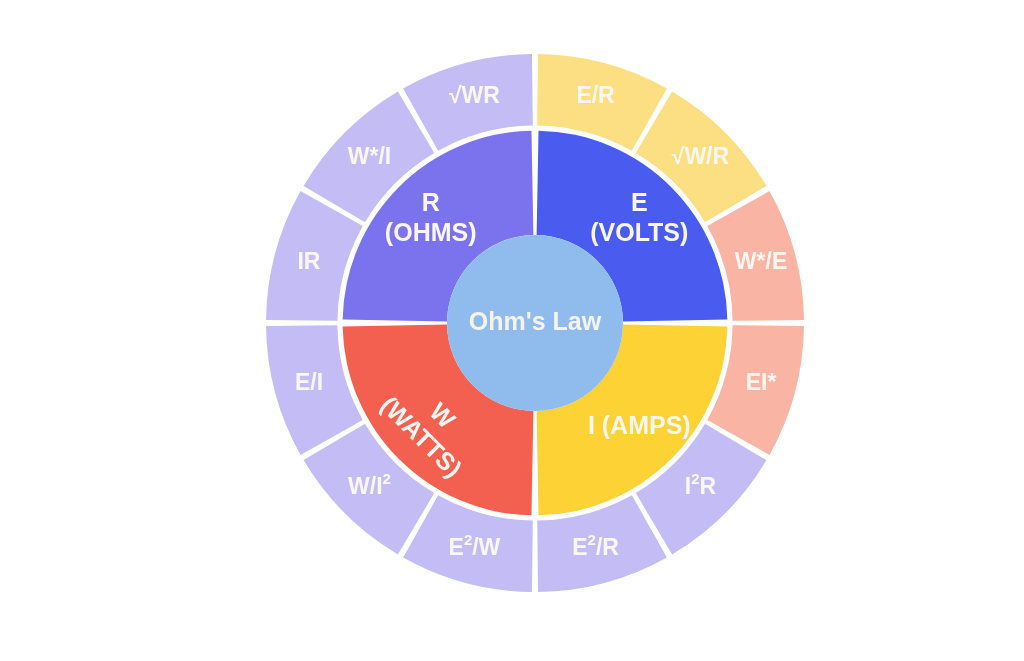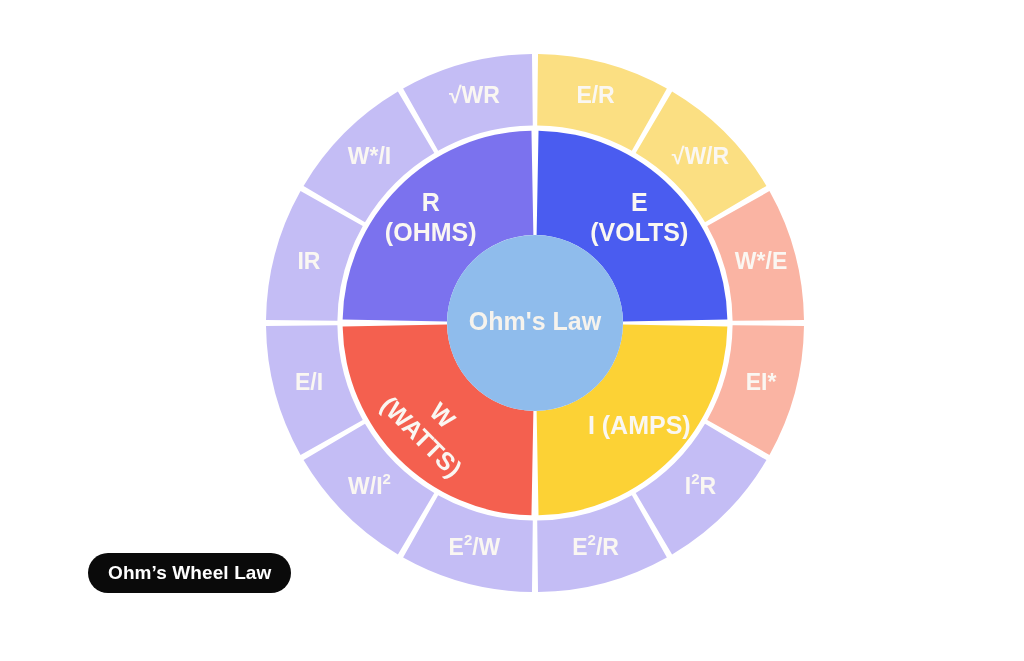--- a/index.html
+++ b/index.html
@@ -104,15 +104,14 @@
         <text x="639.2982502250157" y="218.70174977498422" class="seg-label inner-label"><tspan x="639.2982502250157" dy="-0.6em">E</tspan><tspan x="639.2982502250157" dy="1.2em">(VOLTS)</tspan></text>
         <text x="639.2982502250157" y="427.29825022501575" class="seg-label inner-label">I (AMPS)</text>
         <text x="430.70174977498425" y="427.29825022501575" class="seg-label inner-label" transform="rotate(45 430.70174977498425 427.29825022501575)"><tspan x="430.70174977498425" dy="-0.6em">W</tspan><tspan x="430.70174977498425" dy="1.2em">(WATTS)</tspan></text>
         <text x="430.70174977498425" y="218.70174977498425" class="seg-label inner-label"><tspan x="430.70174977498425" dy="-0.6em">R</tspan><tspan x="430.70174977498425" dy="1.2em">(OHMS)</tspan></text>
       </g>
     <g id="center-label-group">
         <text x="535" y="323" class="seg-label center-label">Ohm's Law</text>
       </g>
   </svg>
 
-  <div id="badge">Ohm’s Wheel Law</div>
 
 </div>
 
 </body></html>

